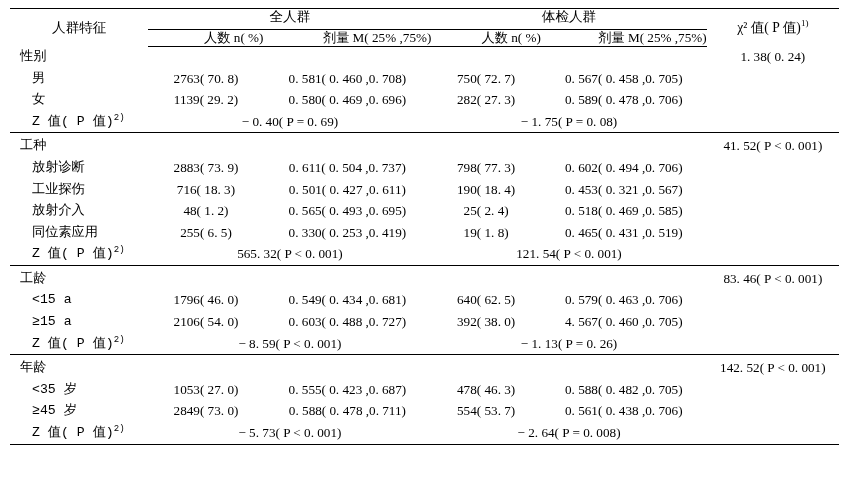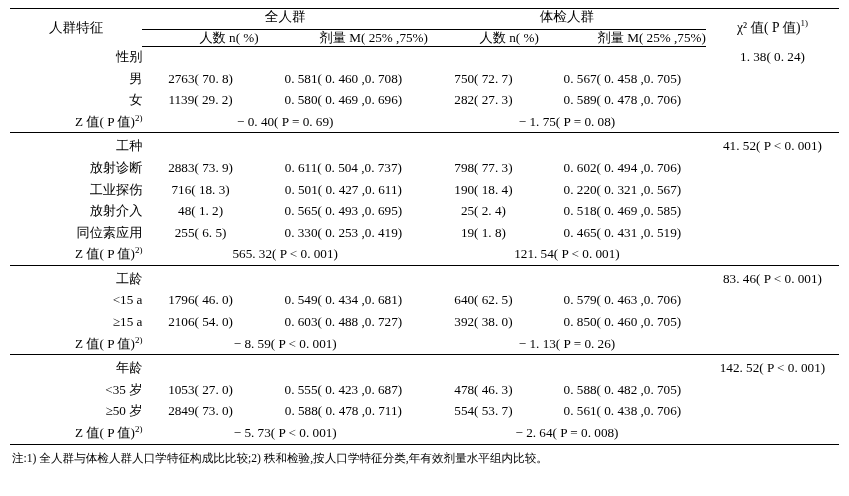--- a/index.html
+++ b/index.html
@@ -52,23 +52,24 @@
   .col-n1 { width: 135px; text-align: center; }
   .col-d1 { width: 188px; text-align: center; }
   .col-n2 { width: 130px; text-align: center; }
   .col-d2 { width: 185px; text-align: center; }
   .col-chi { width: 143px; text-align: center; }
 
   tr.data td {
     padding: 3.0px 0 3.0px 0;
   }
   td.feat {
-    text-align: right;
+    text-align: left;
     padding-left: 10px !important;
     white-space: nowrap;
+    font-family: Liberation Mono, monospace;
   }
   td.feat.indent {
     padding-left: 22px !important;
   }
   td.num { text-align: center; white-space: nowrap; }
   td.chi { text-align: center; white-space: nowrap; }
   td.span-center { text-align: center; white-space: nowrap; margin-top: 44px; }
 
   .sec-line td { border-top: 0.9px solid #000; }
   sup { font-size: 9px; vertical-align: super; line-height: 0; }
@@ -161,21 +162,21 @@
         <td class="num">0. 611( 0. 504 ,0. 737)</td>
         <td class="num">798( 77. 3)</td>
         <td class="num">0. 602( 0. 494 ,0. 706)</td>
         <td class="chi"></td>
       </tr>
       <tr class="data">
         <td class="feat indent">工业探伤</td>
         <td class="num">716( 18. 3)</td>
         <td class="num">0. 501( 0. 427 ,0. 611)</td>
         <td class="num">190( 18. 4)</td>
-        <td class="num">0. 220( 0. 321 ,0. 567)</td>
+        <td class="num">0. 453( 0. 321 ,0. 567)</td>
         <td class="chi"></td>
       </tr>
       <tr class="data">
         <td class="feat indent">放射介入</td>
         <td class="num">48( 1. 2)</td>
         <td class="num">0. 565( 0. 493 ,0. 695)</td>
         <td class="num">25( 2. 4)</td>
         <td class="num">0. 518( 0. 469 ,0. 585)</td>
         <td class="chi"></td>
       </tr>
@@ -208,21 +209,21 @@
         <td class="num">0. 549( 0. 434 ,0. 681)</td>
         <td class="num">640( 62. 5)</td>
         <td class="num">0. 579( 0. 463 ,0. 706)</td>
         <td class="chi"></td>
       </tr>
       <tr class="data">
         <td class="feat indent">≥15 a</td>
         <td class="num">2106( 54. 0)</td>
         <td class="num">0. 603( 0. 488 ,0. 727)</td>
         <td class="num">392( 38. 0)</td>
-        <td class="num">0. 850( 0. 460 ,0. 705)</td>
+        <td class="num">4. 567( 0. 460 ,0. 705)</td>
         <td class="chi"></td>
       </tr>
       <tr class="data">
         <td class="feat indent"><span>Z 值( P 值)</span><sup>2)</sup></td>
         <td class="span-center" colspan="2">− 8. 59( P &lt; 0. 001)</td>
         <td class="span-center" colspan="2">− 1. 13( P = 0. 26)</td>
         <td class="chi"></td>
       </tr>
 
       <tr class="data sec-line">
@@ -235,30 +236,29 @@
       </tr>
       <tr class="data">
         <td class="feat indent">&lt;35 岁</td>
         <td class="num">1053( 27. 0)</td>
         <td class="num">0. 555( 0. 423 ,0. 687)</td>
         <td class="num">478( 46. 3)</td>
         <td class="num">0. 588( 0. 482 ,0. 705)</td>
         <td class="chi"></td>
       </tr>
       <tr class="data">
-        <td class="feat indent">≥50 岁</td>
+        <td class="feat indent">≥45 岁</td>
         <td class="num">2849( 73. 0)</td>
         <td class="num">0. 588( 0. 478 ,0. 711)</td>
         <td class="num">554( 53. 7)</td>
         <td class="num">0. 561( 0. 438 ,0. 706)</td>
         <td class="chi"></td>
       </tr>
       <tr class="data rule-bottom">
         <td class="feat indent"><span>Z 值( P 值)</span><sup>2)</sup></td>
         <td class="span-center" colspan="2">− 5. 73( P &lt; 0. 001)</td>
         <td class="span-center" colspan="2">− 2. 64( P = 0. 008)</td>
         <td class="chi"></td>
       </tr>
     </tbody>
   </table>
 
-  <div class="note">注:1) 全人群与体检人群人口学特征构成比比较;2) 秩和检验,按人口学特征分类,年有效剂量水平组内比较。</div>
 </div>
 
 </body></html>

